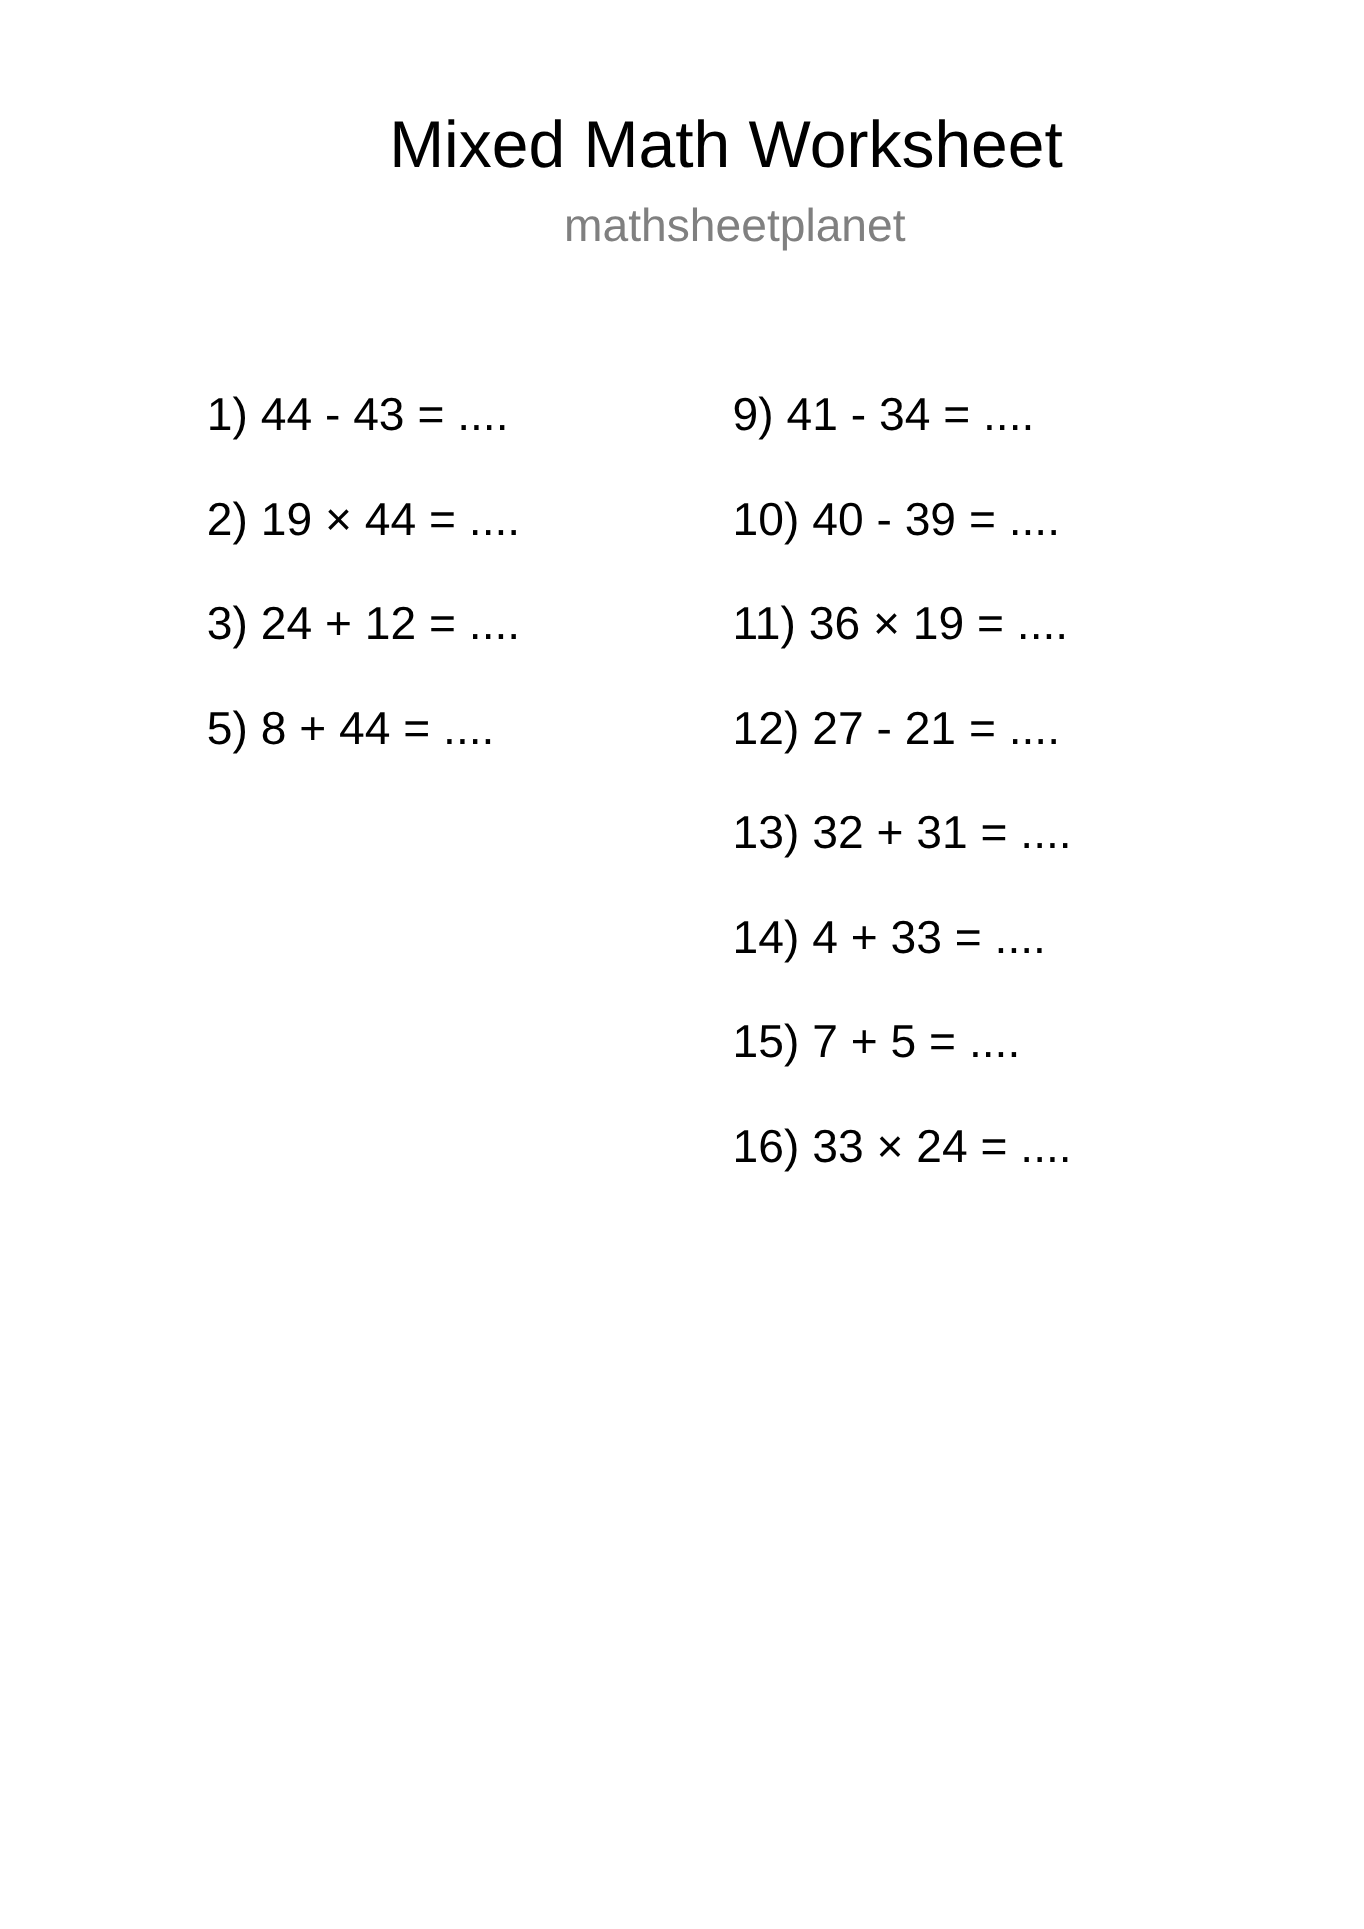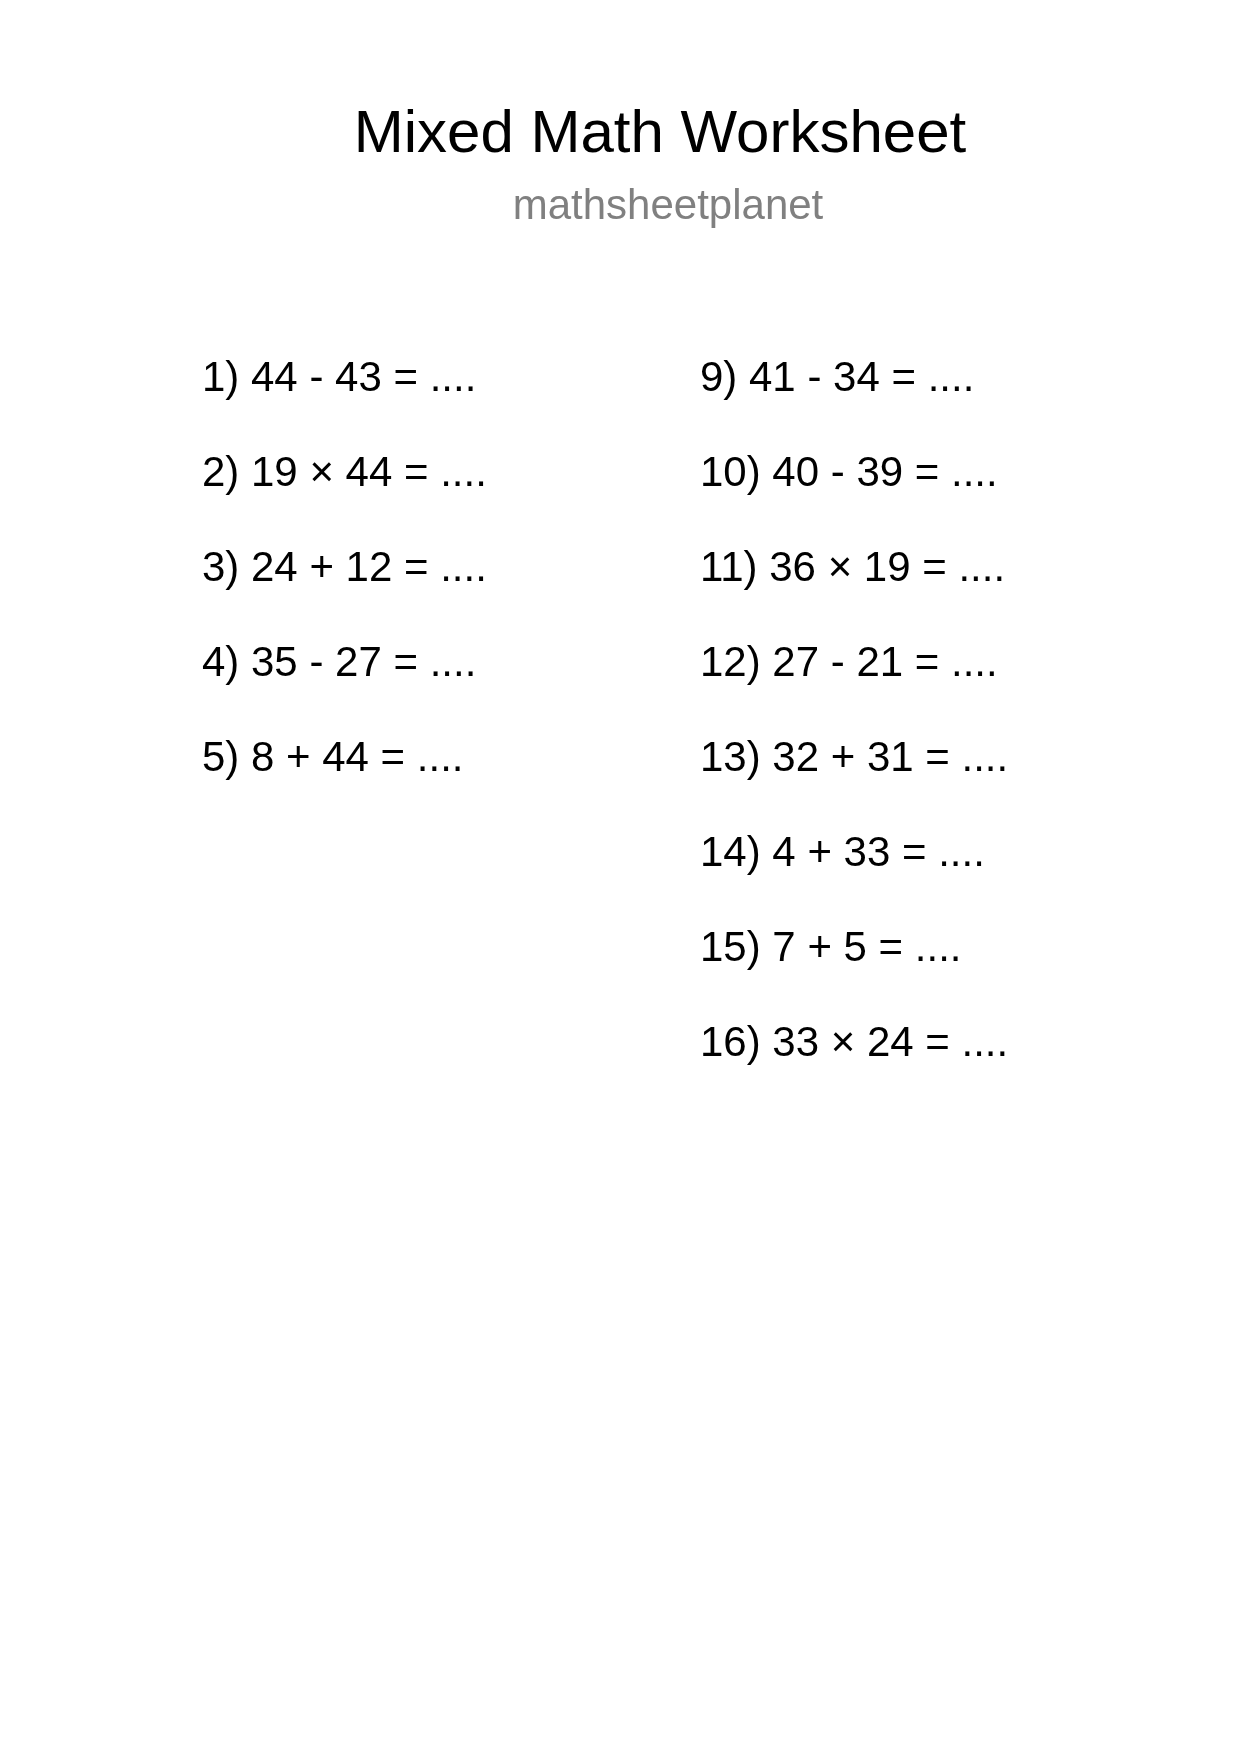--- a/index.html
+++ b/index.html
@@ -33,41 +33,40 @@
       text-align: center;
       font-size: 42px;
       line-height: 52px;
       color: #808080;
       white-space: nowrap;
     }
     .col {
       position: absolute;
       top: 352px;
     }
-    .col-left { left: 202px; }
-    .col-right { left: 700px; }
+    .col-left { left: 188px; }
+    .col-right { left: 666px; }
     .problem {
       height: 95px;
       font-size: 42px;
       line-height: 50px;
       white-space: nowrap;
     }
   </style>
 </head>
 <body>
 
 <div>
   <h1 class="title" style="margin:0;font-weight:normal;">Mixed Math Worksheet</h1>
   <div class="subtitle">mathsheetplanet</div>
 
   <div class="col col-left">
     <div class="problem">1) 44 - 43 = ....</div>
     <div class="problem">2) 19 × 44 = ....</div>
     <div class="problem">3) 24 + 12 = ....</div>
-    <div class="problem">4) 35 - 27 = ....</div>
     <div class="problem">5) 8 + 44 = ....</div>
   </div>
 
   <div class="col col-right">
     <div class="problem">9) 41 - 34 = ....</div>
     <div class="problem">10) 40 - 39 = ....</div>
     <div class="problem">11) 36 × 19 = ....</div>
     <div class="problem">12) 27 - 21 = ....</div>
     <div class="problem">13) 32 + 31 = ....</div>
     <div class="problem">14) 4 + 33 = ....</div>

